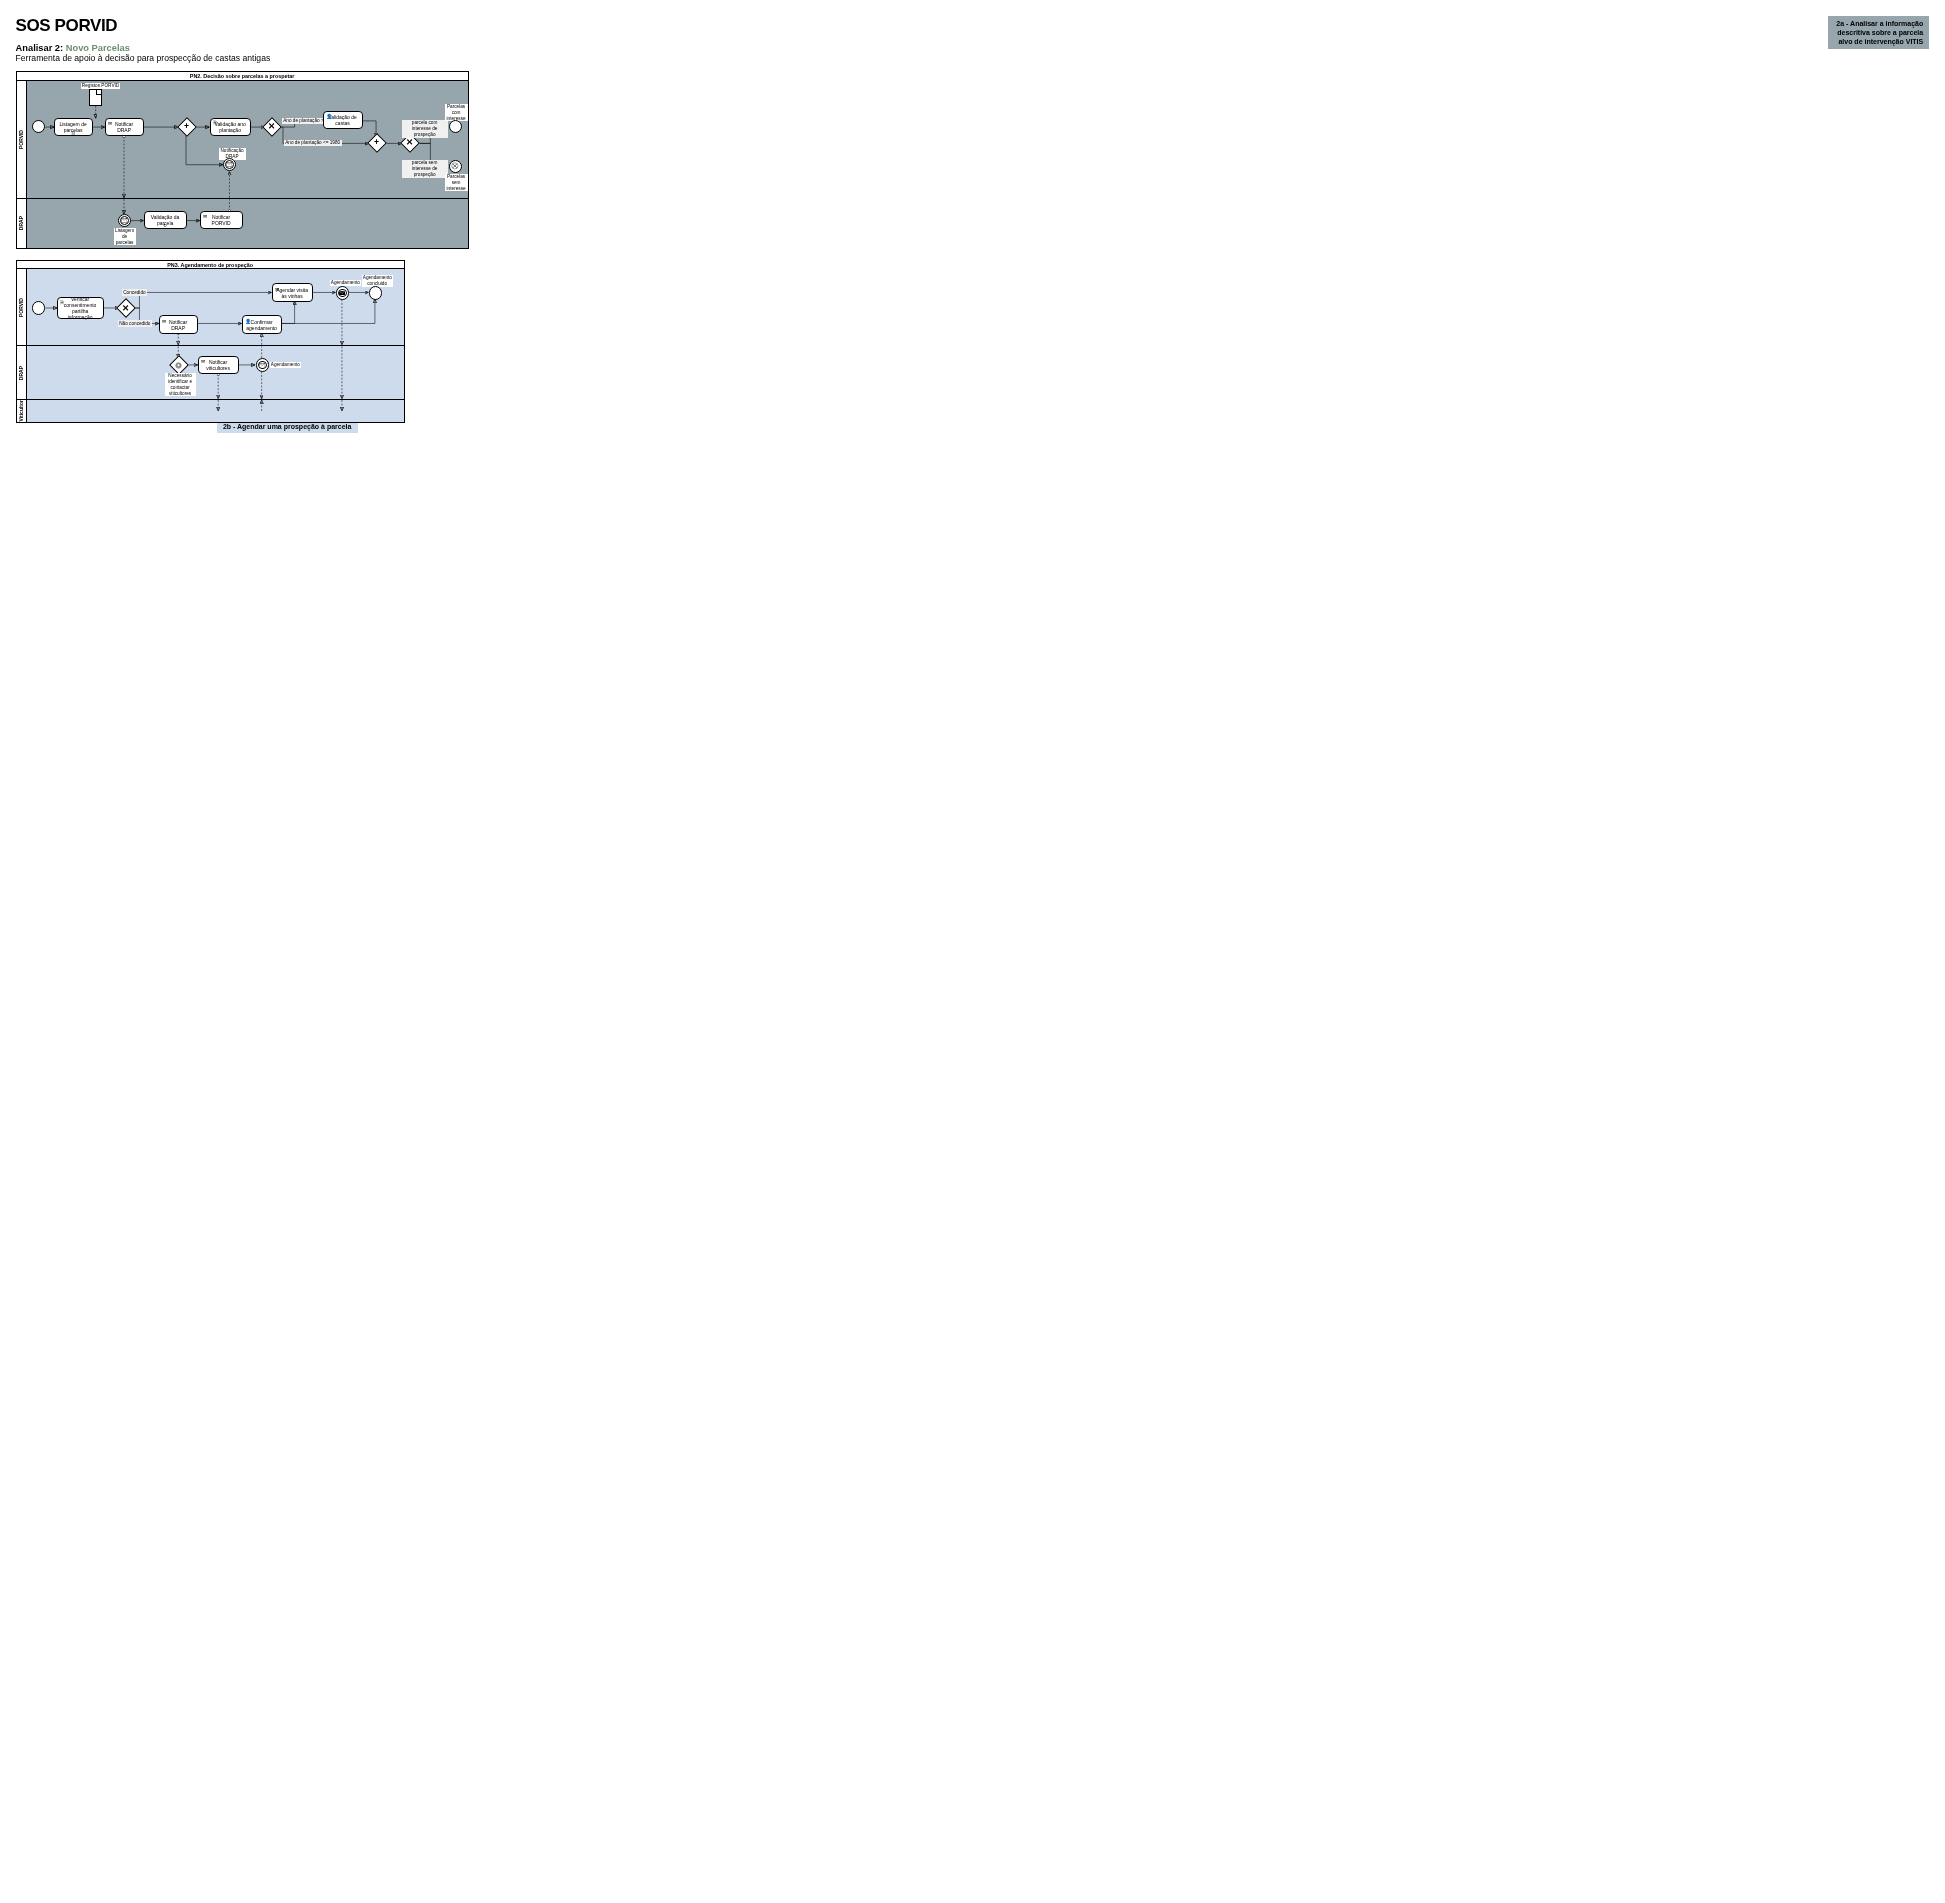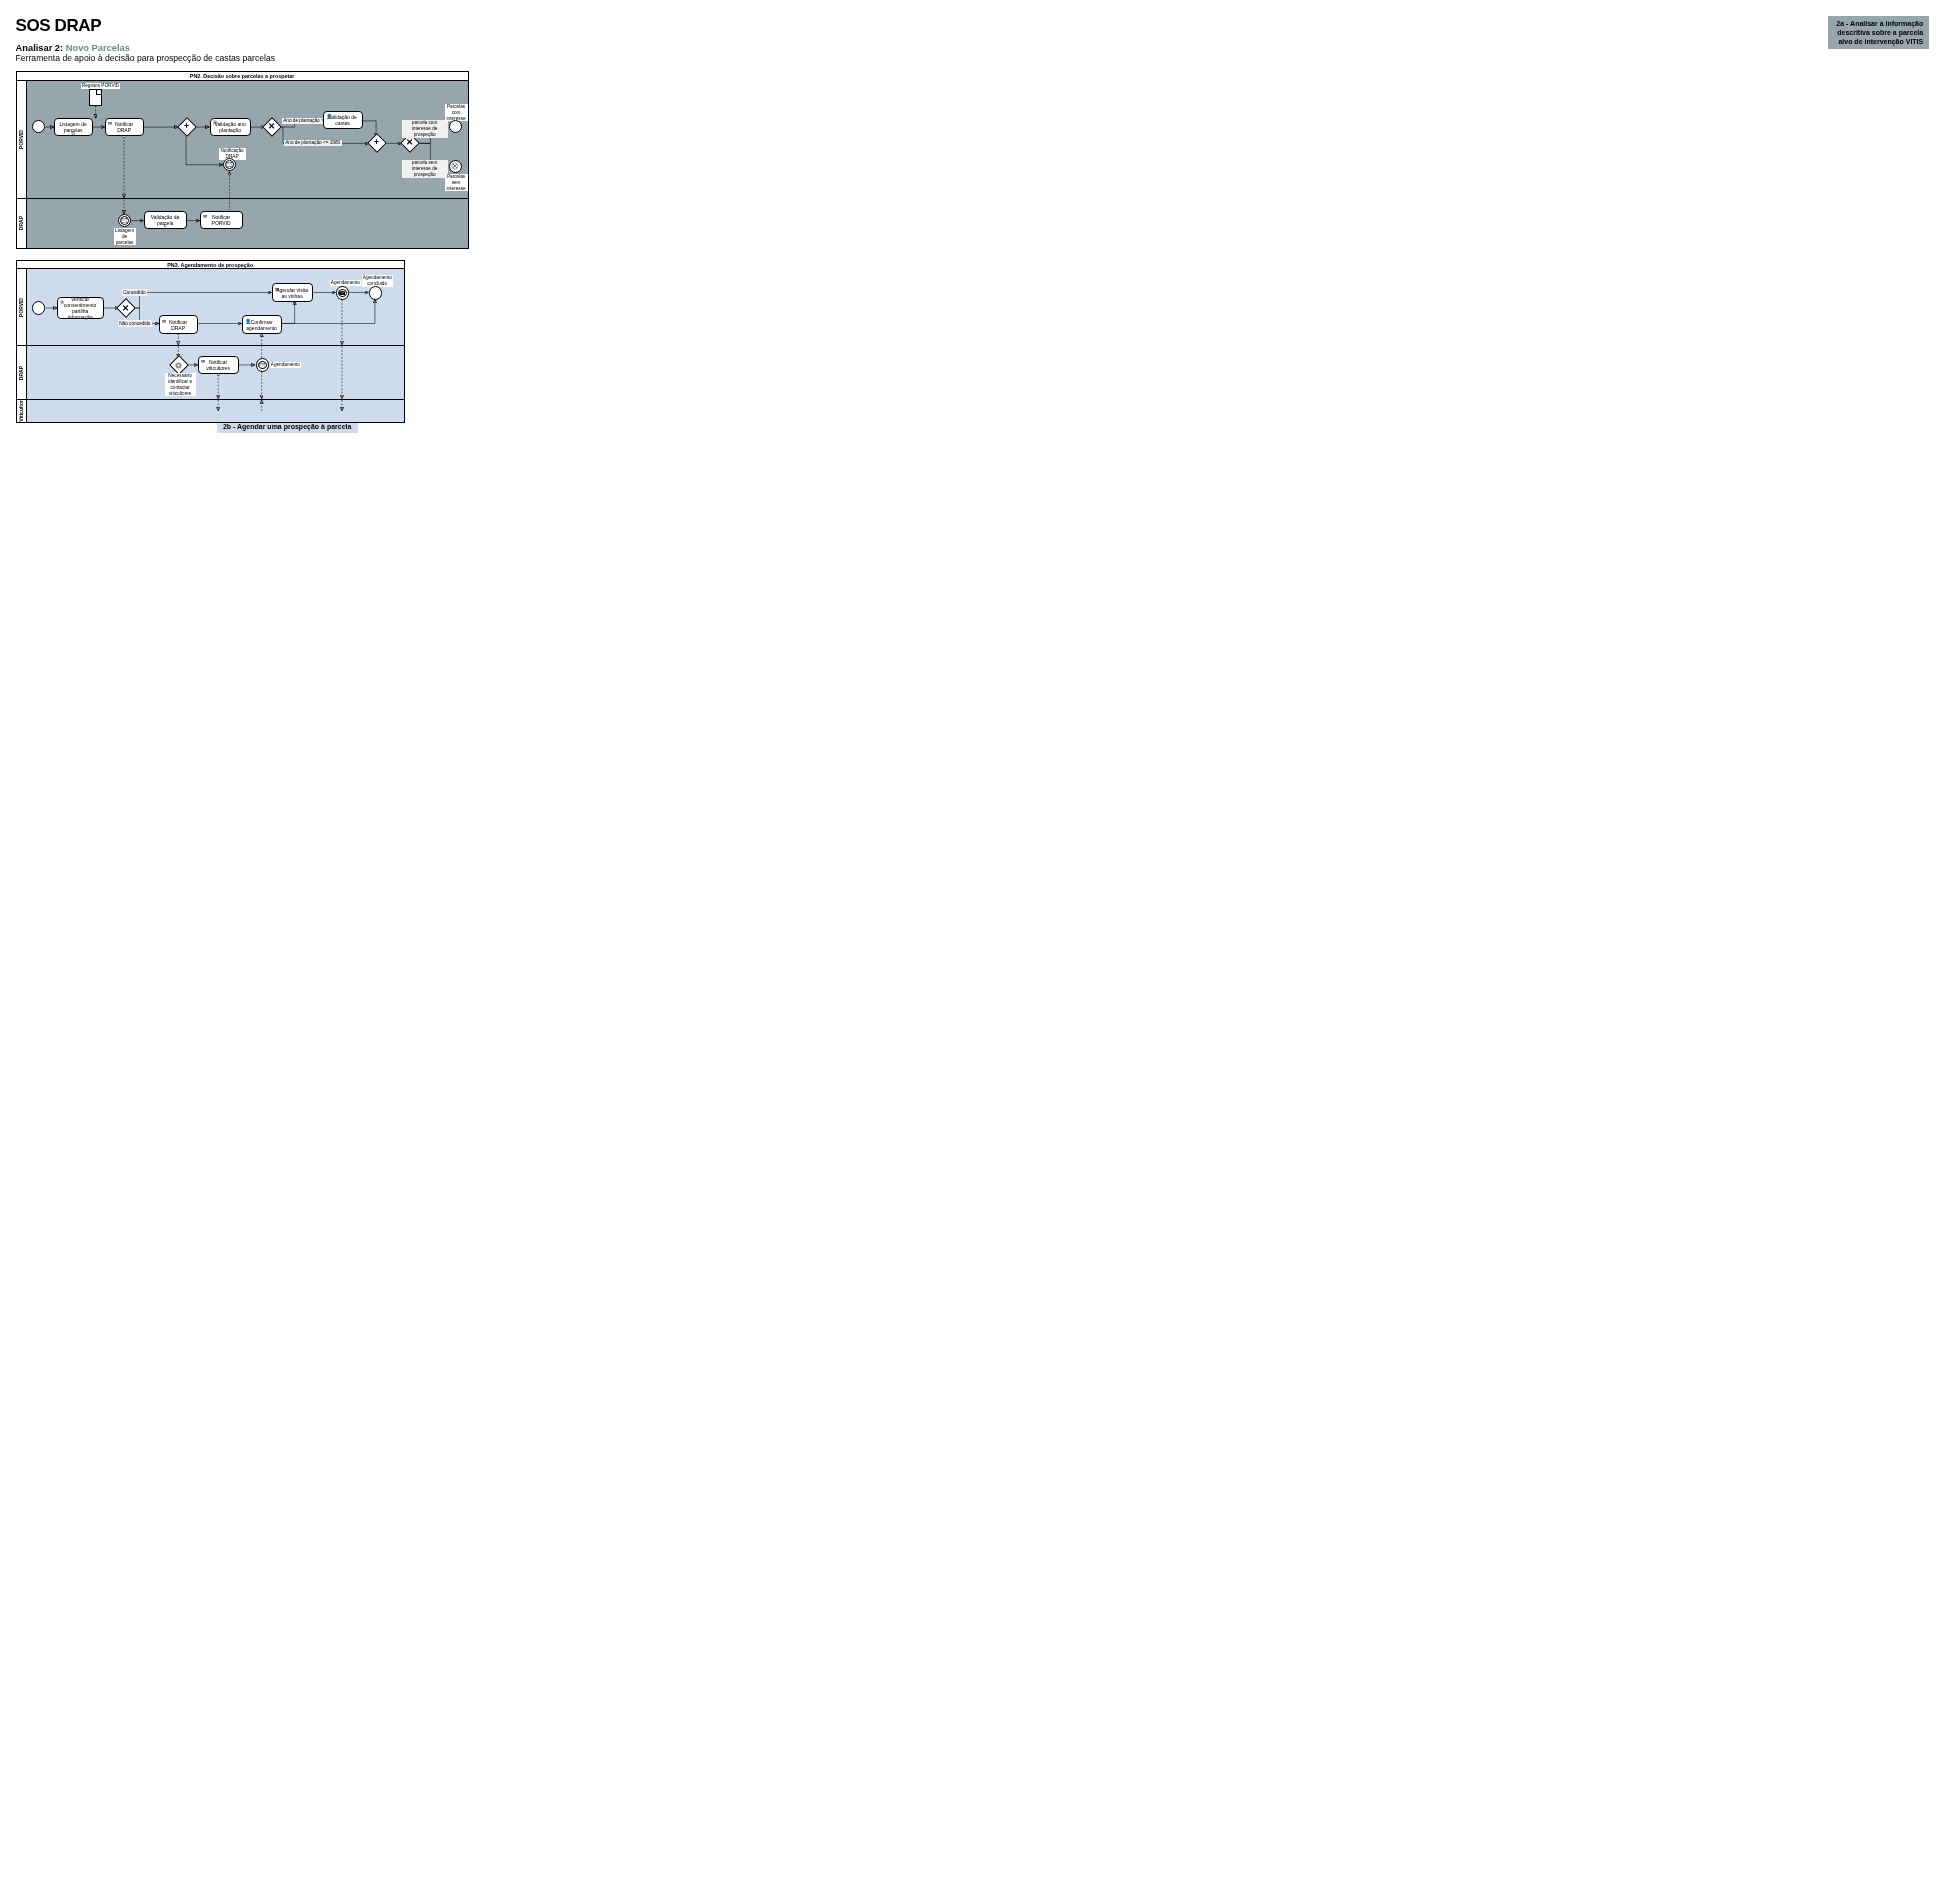--- a/index.html
+++ b/index.html
@@ -172,26 +172,26 @@
     fill: none;
   }
   .dashed { stroke-dasharray: 5 4; }
 
 </style>
 </head>
 <body>
 
 <div class="header-row">
   <div>
-    <h1>SOS DRAP</h1>
+    <h1>SOS PORVID</h1>
     <div class="subtitle">
       <span class="prefix">Analisar 2:</span>
       <span class="green">Novo Parcelas</span>
     </div>
-    <div class="description">Ferramenta de apoio à decisão para prospecção de castas parcelas</div>
+    <div class="description">Ferramenta de apoio à decisão para prospecção de castas antigas</div>
   </div>
   <div class="note-2a">2a - Analisar a informação descritiva sobre a parcela alvo de intervenção VITIS</div>
 </div>
 
 <div class="pool pool-pn2" style="width:453px;">
   <div class="pool-title">PN2. Decisão sobre parcelas a prospetar</div>
   <div class="lanes">
 
     <div class="lane">
       <div class="lane-label">

